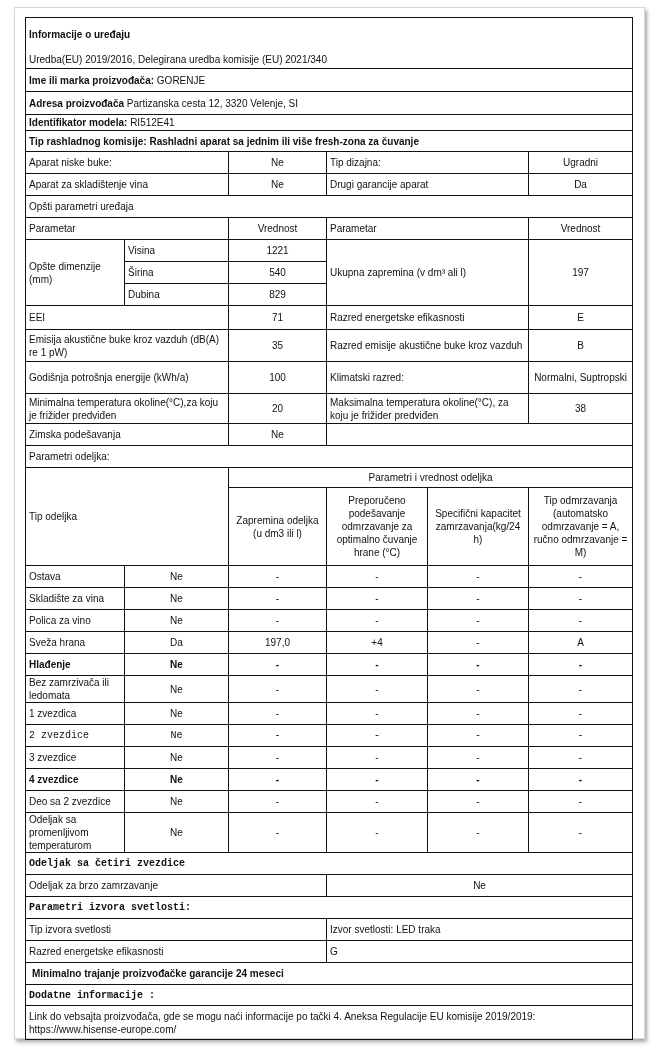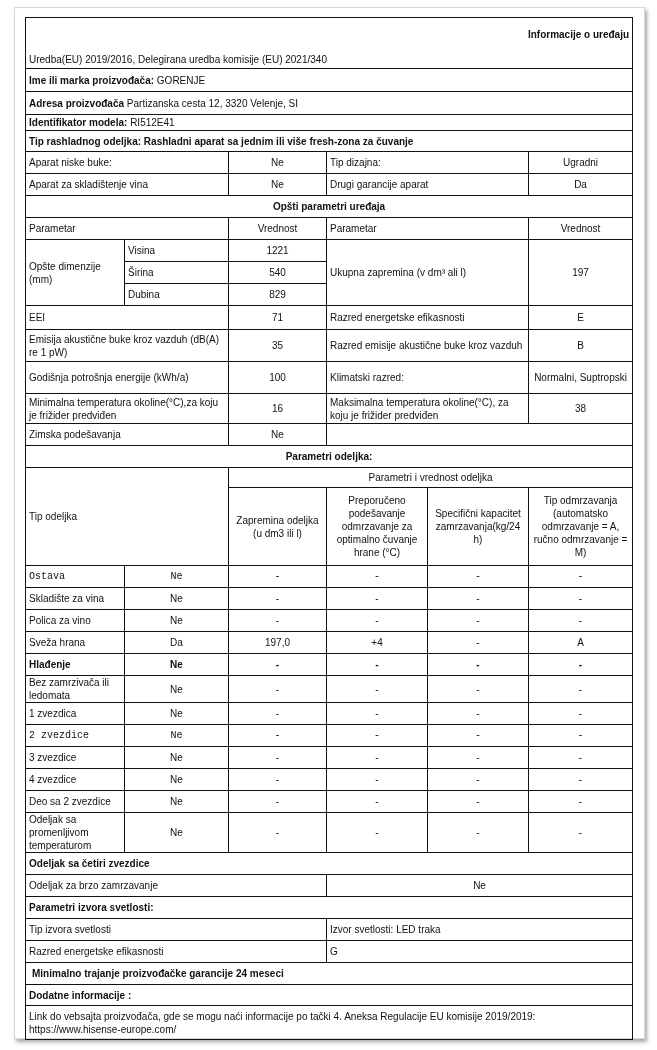--- a/index.html
+++ b/index.html
@@ -7,24 +7,24 @@
          font-family: "Liberation Sans", "DejaVu Sans", sans-serif; color: #111; }
   .card { position: absolute; left: 14px; top: 7px; width: 629px; height: 1030px;
           background: #fff; border: 1px solid #d8d8d8;
           box-shadow: 2px 3px 4px rgba(0,0,0,0.35); }
   table.sheet { position: absolute; left: 25px; top: 17px; width: 607px;
                 border-collapse: collapse; table-layout: fixed; }
   table.sheet td { border: 1px solid #111; padding: 0 3px; font-size: 10px;
                    line-height: 13px; vertical-align: middle; overflow: hidden; }
   .c { text-align: center; }
   .b { font-weight: bold; }
-  .title { font-size: 20px; font-weight: bold; line-height: 24px; padding-top: 4px; text-align: right; }
+  .title { font-size: 20px; font-weight: bold; line-height: 24px; padding-top: 4px; }
   .sub { font-size: 10px; }
-  .sec { font-weight: bold; font-size: 10px; text-align: center; }
-  .sec-lg { font-weight: bold; font-size: 11.5px; }
+  .sec { font-weight: normal; font-size: 10px; }
+  .sec-lg { font-weight: bold; font-size: 11.5px; font-family: Liberation Mono, monospace; }
   .noborder-b { border-bottom: none !important; }
   .noborder-t { border-top: none !important; }
 </style>
 </head>
 <body>
 
 <div class="card"></div>
 
 <table class="sheet">
   <colgroup>
@@ -58,21 +58,21 @@
     </td>
   </tr>
   <tr style="height:16px">
     <td colspan="7">
       <span class="b">Identifikator modela:</span>
       <span>RI512E41</span>
     </td>
   </tr>
   <tr style="height:21px">
     <td colspan="7" class="b">
-      <span>Tip rashladnog odeljka:</span>
+      <span>Tip rashladnog komisije:</span>
       <span>Rashladni aparat sa jednim ili više fresh-zona za čuvanje</span>
     </td>
   </tr>
 
   <tr style="height:22px">
     <td colspan="3">Aparat niske buke:</td>
     <td class="c">Ne</td>
     <td colspan="2">Tip dizajna:</td>
     <td class="c">Ugradni</td>
   </tr>
@@ -120,21 +120,21 @@
     <td class="c">B</td>
   </tr>
   <tr style="height:32px">
     <td colspan="3">Godišnja potrošnja energije (kWh/a)</td>
     <td class="c">100</td>
     <td colspan="2">Klimatski  razred:</td>
     <td class="c">Normalni, Suptropski</td>
   </tr>
   <tr style="height:30px">
     <td colspan="3">Minimalna temperatura okoline(°C),za koju je frižider predviđen</td>
-    <td class="c">16</td>
+    <td class="c">20</td>
     <td colspan="2">Maksimalna temperatura okoline(°C), za koju je frižider predviđen</td>
     <td class="c">38</td>
   </tr>
   <tr style="height:22px">
     <td colspan="3">Zimska podešavanja</td>
     <td class="c">Ne</td>
     <td colspan="3"></td>
   </tr>
 
   <tr style="height:22px">
@@ -145,21 +145,21 @@
     <td colspan="4" class="c">Parametri i vrednost odeljka</td>
   </tr>
   <tr style="height:78px">
     <td class="c">Zapremina odeljka (u dm3 ili l)</td>
     <td class="c">Preporučeno podešavanje odmrzavanje za optimalno čuvanje hrane (°C)</td>
     <td class="c">Specifični kapacitet zamrzavanja(kg/24 h)</td>
     <td class="c">Tip odmrzavanja (automatsko odmrzavanje = A, ručno odmrzavanje = M)</td>
   </tr>
   </tbody>
     <tbody id="compartment-rows">
-      <tr style="height: 22px; font-family: Liberation Mono, monospace;">
+      <tr style="height: 22px;">
         <td colspan="1">Ostava</td>
         <td class="c" colspan="2">Ne</td>
         <td class="c">-</td>
         <td class="c">-</td>
         <td class="c">-</td>
         <td class="c">-</td>
       </tr>
       <tr style="height: 22px;">
         <td colspan="1">Skladište za vina</td>
         <td class="c" colspan="2">Ne</td>
@@ -217,21 +217,21 @@
         <td class="c">-</td>
       </tr>
       <tr style="height: 22px; margin-top: 15px;">
         <td colspan="1">3 zvezdice</td>
         <td class="c" colspan="2">Ne</td>
         <td class="c">-</td>
         <td class="c">-</td>
         <td class="c">-</td>
         <td class="c">-</td>
       </tr>
-      <tr style="height: 22px;">
+      <tr style="height: 22px; font-weight: bold;">
         <td colspan="1">4 zvezdice</td>
         <td class="c" colspan="2">Ne</td>
         <td class="c">-</td>
         <td class="c">-</td>
         <td class="c">-</td>
         <td class="c">-</td>
       </tr>
       <tr style="height: 22px;">
         <td colspan="1">Deo sa 2 zvezdice</td>
         <td class="c" colspan="2">Ne</td>

